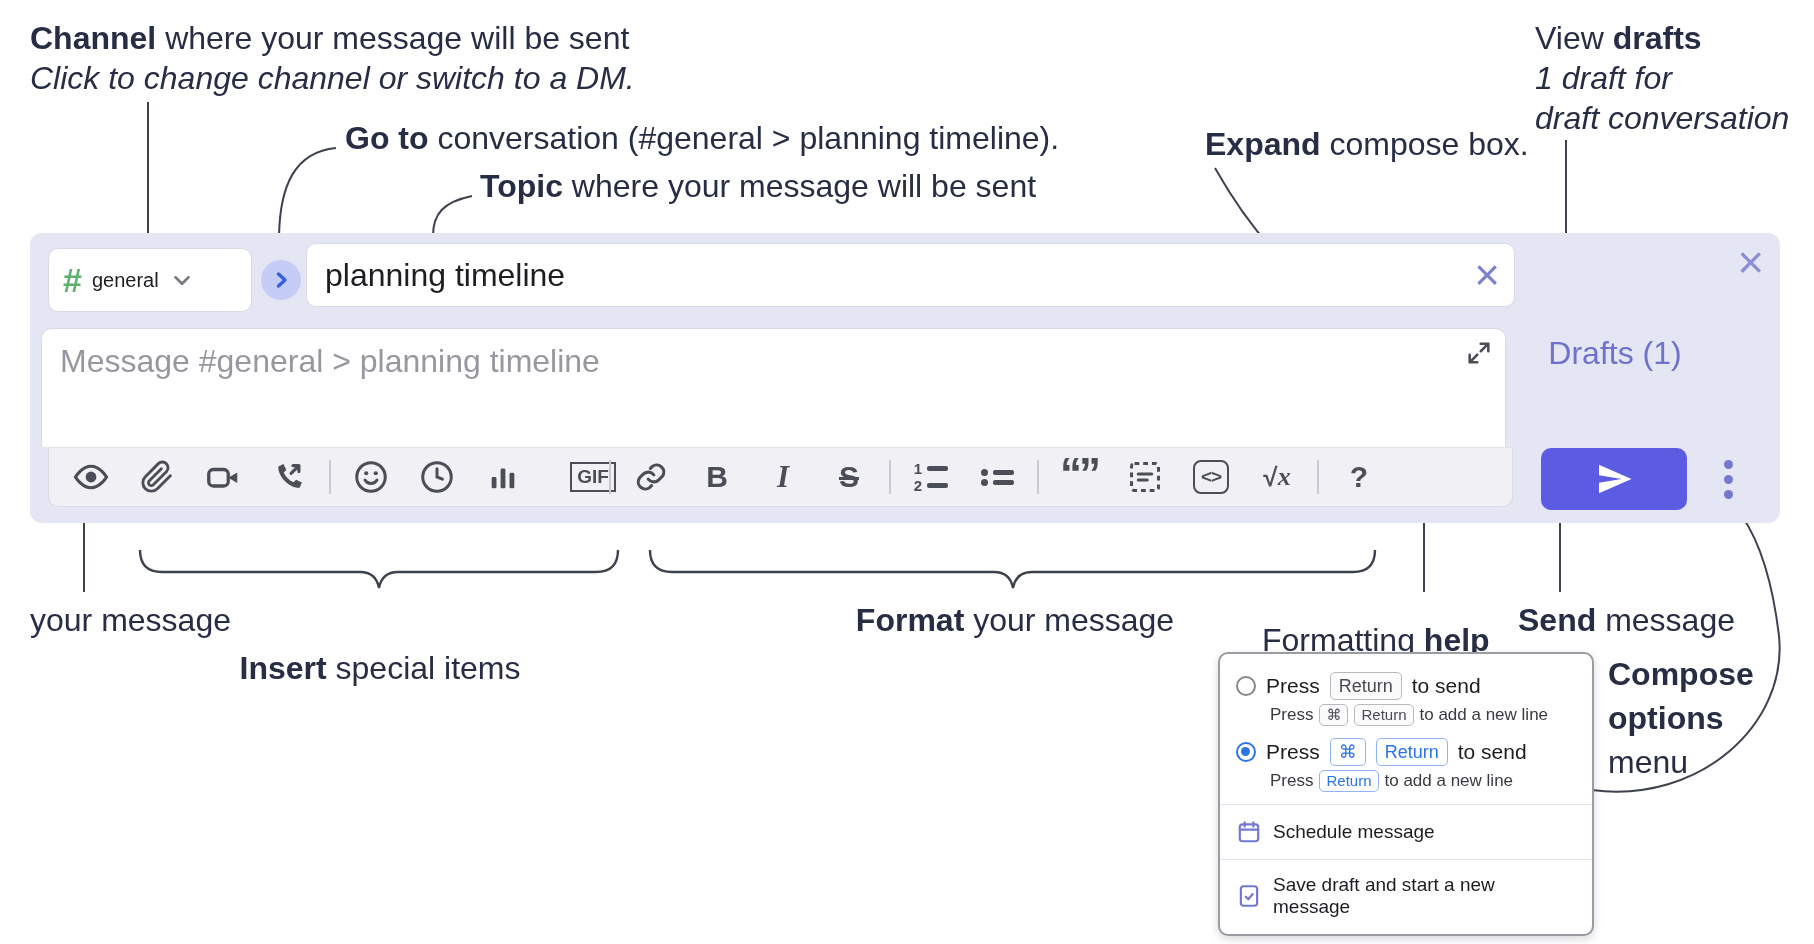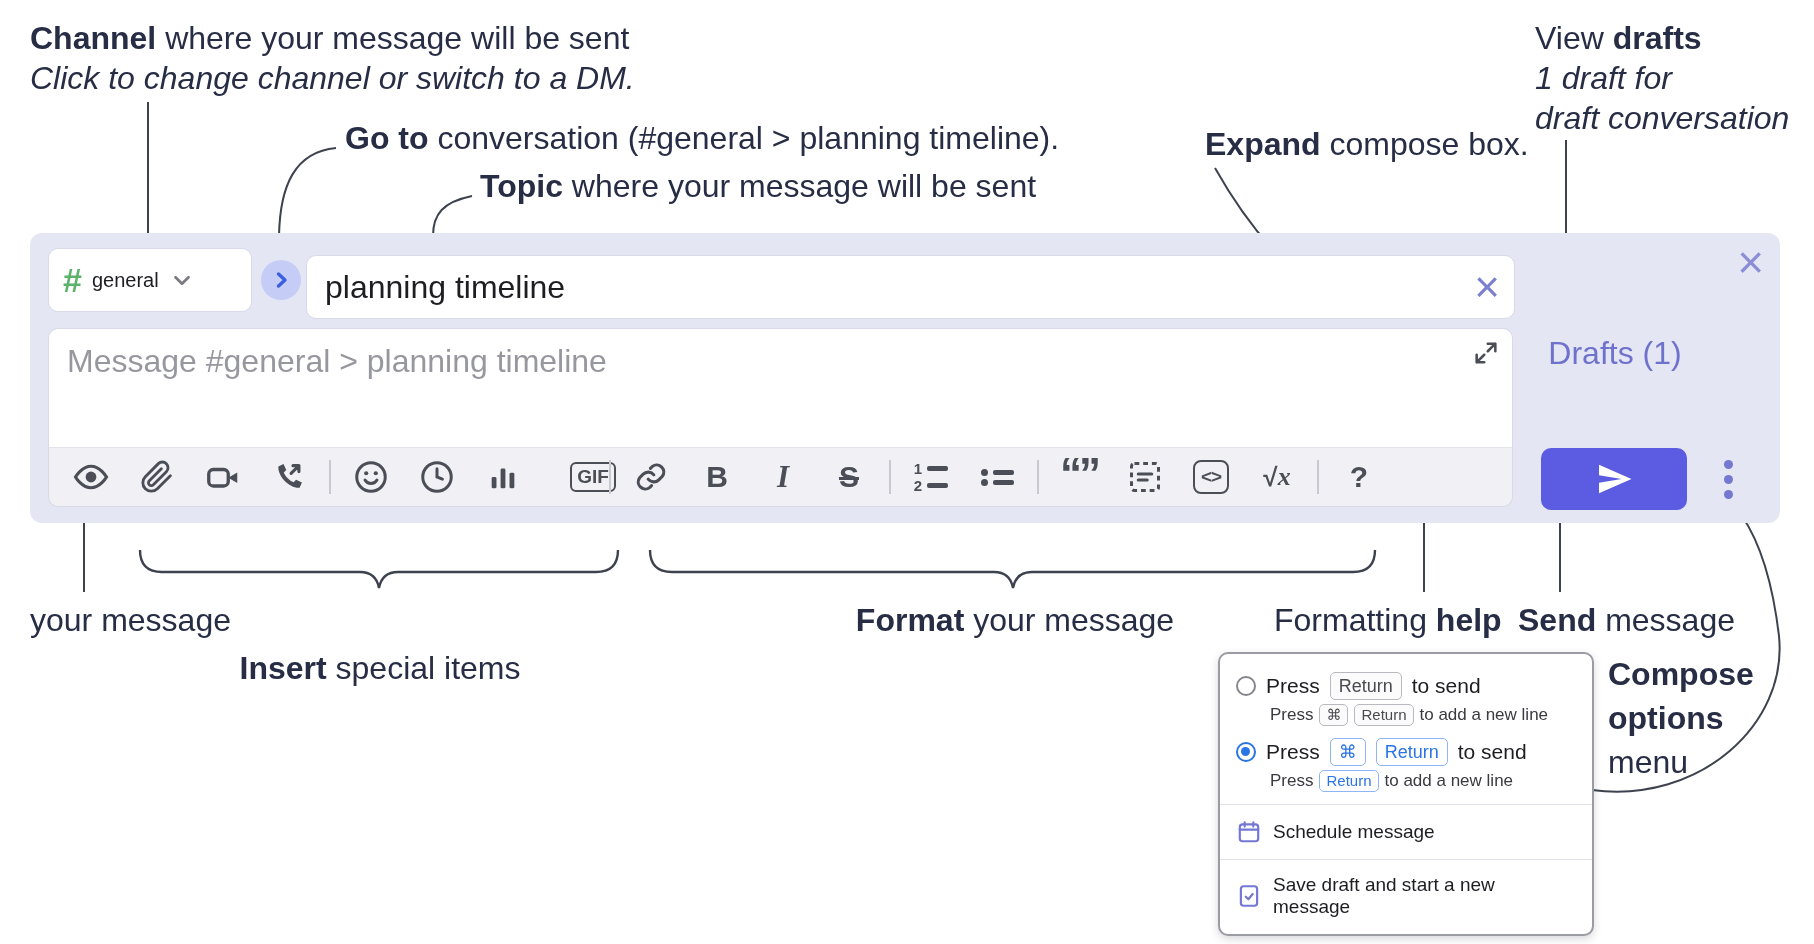--- a/index.html
+++ b/index.html
@@ -20,40 +20,40 @@
 
   
   .panel{position:absolute;left:30px;top:233px;width:1750px;height:290px;
          background:#e4e6f3;border-radius:12px;}
   .whitebox{position:absolute;background:#fff;border:1.5px solid #d9dae6;border-radius:10px;box-sizing:border-box;}
   .chan{left:18px;top:15px;width:204px;height:64px;display:flex;align-items:center;gap:10px;padding:0 14px;cursor:pointer;}
   .chan .hash{color:#5cb26a;font-weight:700;font-size:34px;}
   .chan .cname{color:#1d1d22;font-size:20px;}
   .gotobtn{position:absolute;left:231px;top:27px;width:40px;height:40px;border-radius:50%;
            background:#c5cdf6;display:flex;align-items:center;justify-content:center;cursor:pointer;}
-  .topic{left:276px;top:22px;width:1209px;height:64px;display:flex;align-items:center;}
+  .topic{left:276px;top:10px;width:1209px;height:64px;display:flex;align-items:center;}
   .topic input{flex:1;border:none;outline:none;background:transparent;font-family:inherit;
                font-size:32px;color:#1d1d22;padding:0 18px;}
   .xglyph{font-size:44px;color:#7b7fd0;line-height:40px;cursor:pointer;padding:0 14px;font-weight:400;}
-  .msg{left:18px;top:95px;width:1465px;height:119px;border-radius:10px 10px 0 0;border-bottom:none;}
+  .msg{left:11px;top:95px;width:1465px;height:119px;border-radius:10px 10px 0 0;border-bottom:none;}
   .msg textarea{position:absolute;left:0;top:0;width:100%;height:100%;border:none;outline:none;resize:none;
                 background:transparent;font-family:inherit;font-size:32px;color:#1d1d22;
                 padding:14px 56px 0 18px;box-sizing:border-box;}
   .msg textarea::placeholder{color:#97979f;}
   .expand{position:absolute;right:12px;top:10px;color:#4b4e57;cursor:pointer;}
   .toolbar{left:18px;top:214px;width:1465px;height:60px;background:#f1f1f5;border:1.5px solid #d9dae6;
            border-top:1px solid #e3e3ea;border-radius:0 0 10px 10px;box-sizing:border-box;
            display:flex;align-items:center;gap:14px;padding:0 16px;position:absolute;}
   .tbtn{width:52px;height:46px;display:flex;align-items:center;justify-content:center;
         color:#4b4e57;cursor:pointer;flex:0 0 auto;}
   .tdiv{width:2px;height:34px;background:#c9c9d2;flex:0 0 auto;}
   .tglyph{font-size:30px;font-weight:700;color:#4b4e57;}
   .iglyph{font-family:"Liberation Serif",serif;font-style:italic;font-size:31px;font-weight:700;}
   .sglyph{text-decoration:line-through;}
-  .gifbadge{border:2.5px solid #4b4e57;border-radius:6px;font-size:19px;font-weight:700;padding:2px 5px;margin-left:48px;}
+  .gifbadge{border:2.5px solid #4b4e57;border-radius:0;font-size:19px;font-weight:700;padding:2px 5px;margin-left:48px;}
   .olicon div,.ulicon div{display:flex;align-items:center;gap:5px;margin:3px 0;}
   .olicon i{font-style:normal;font-weight:700;font-size:15px;line-height:14px;}
   .olicon s,.ulicon s{display:inline-block;width:21px;height:5px;border-radius:2px;background:#4b4e57;text-decoration:none;}
   .ulicon b{width:7px;height:7px;border-radius:50%;background:#4b4e57;}
   .quoteicon{font-size:44px;font-weight:700;letter-spacing:-3px;line-height:20px;height:26px;overflow:visible;}
   .codebox{width:36px;height:34px;border:2.5px solid #4b4e57;border-radius:8px;display:flex;
            align-items:center;justify-content:center;font-size:19px;font-weight:700;letter-spacing:-1px;box-sizing:border-box;}
   .mathicon{font-size:26px;font-weight:600;}
   .mathicon i{font-family:"Liberation Serif",serif;}
   .qmark{font-size:30px;font-weight:600;}
@@ -114,21 +114,21 @@
 </div>
 
 <div class="ann center" style="left:160px;top:600px;width:440px;margin-top:48px;">
   <b>Insert</b><span> special items</span>
 </div>
 
 <div class="ann center" style="left:800px;top:600px;width:430px;">
   <b>Format</b><span> your message</span>
 </div>
 
-<div class="ann" style="left:1262px;top:600px;margin-left:12px;">
+<div class="ann" style="left:1262px;top:620px;">
   <span>Formatting </span><b>help</b>
 </div>
 
 <div class="ann" style="left:1518px;top:600px;">
   <b>Send</b><span> message</span>
 </div>
 
 <div class="ann" style="left:1608px;top:652px;line-height:44px;">
   <div><b>Compose</b></div>
   <div><b>options</b></div>

